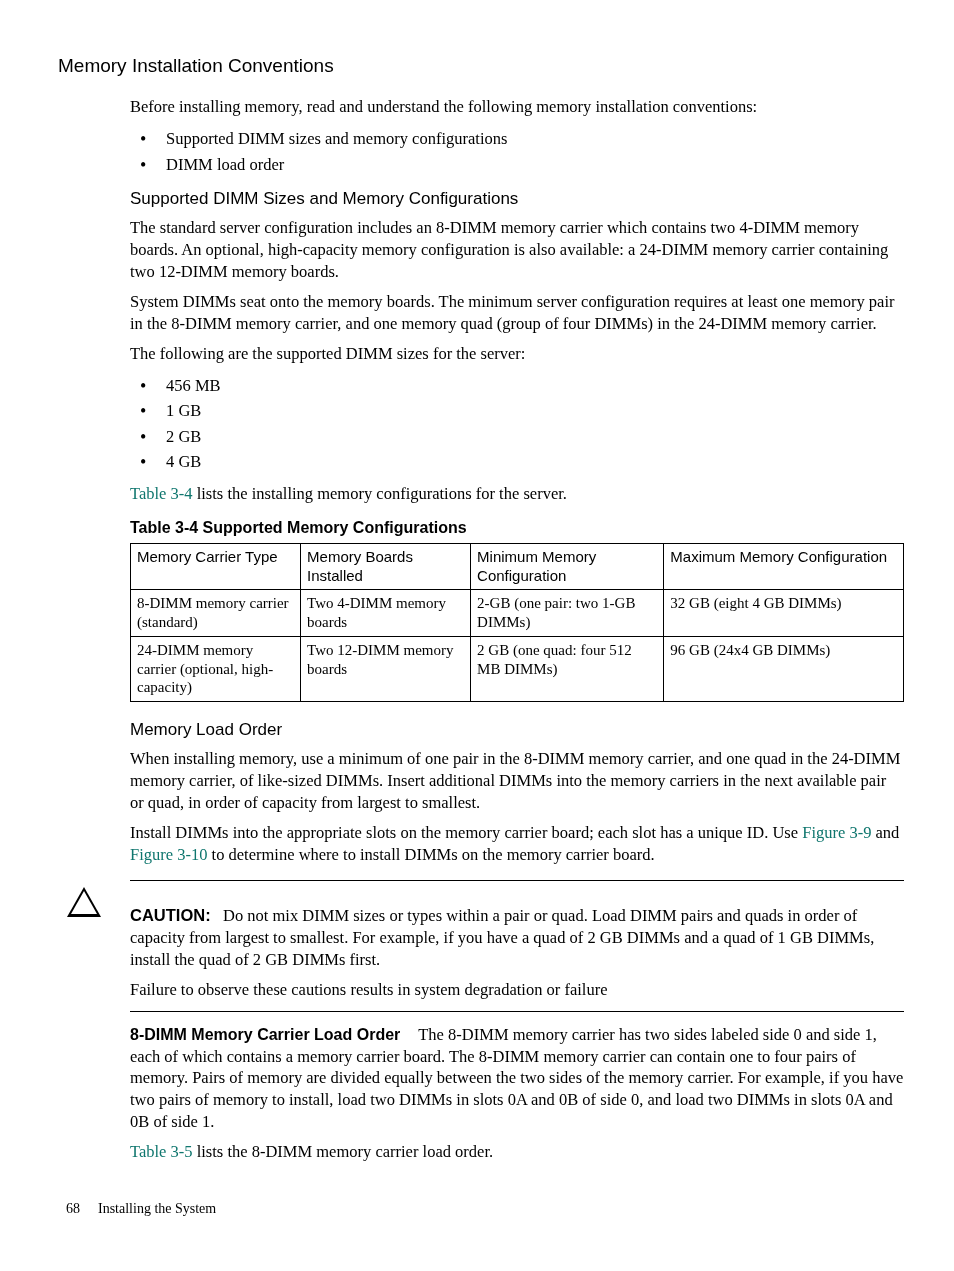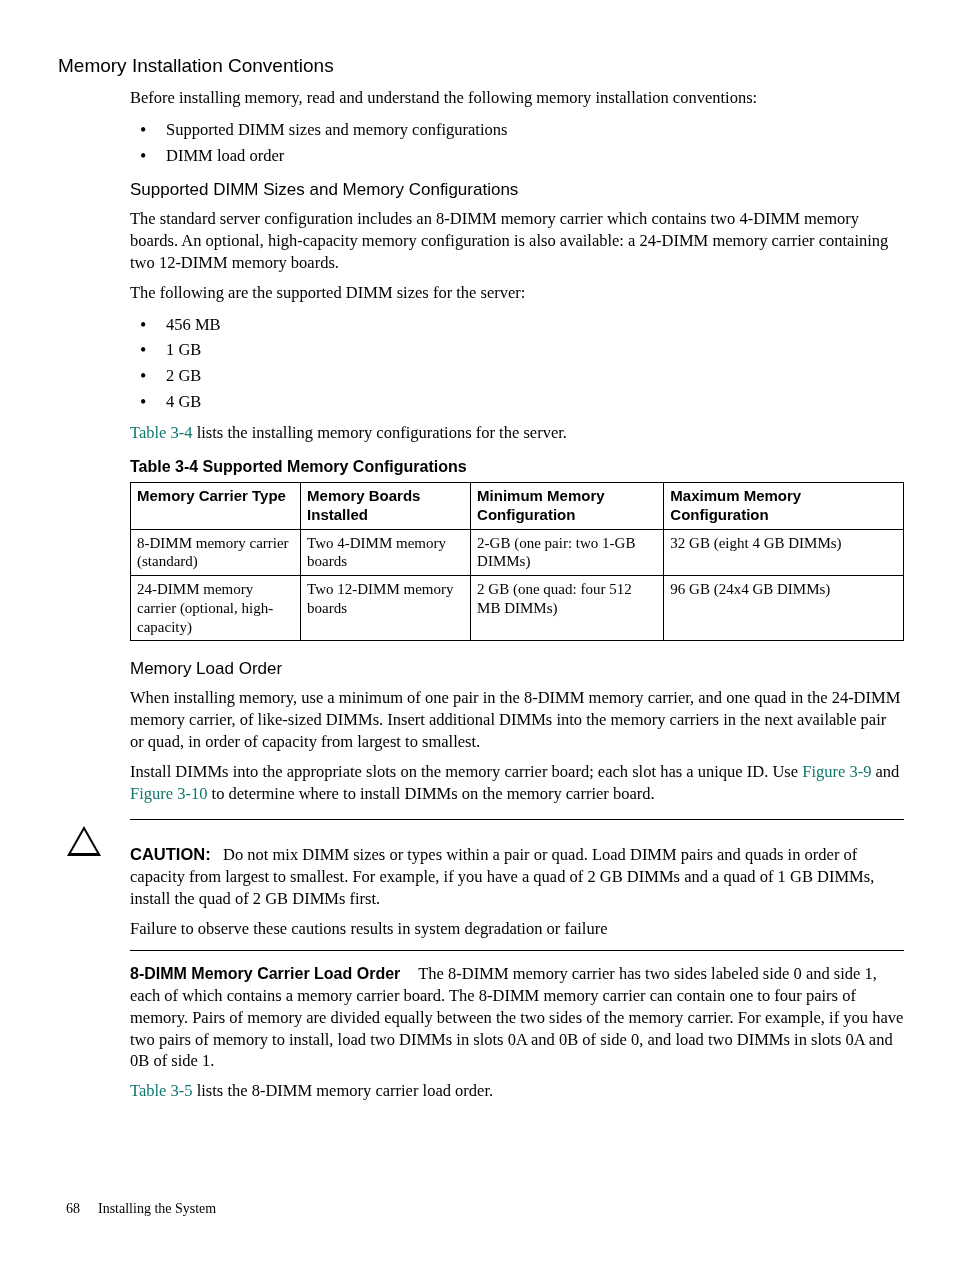--- a/index.html
+++ b/index.html
@@ -9,21 +9,21 @@
     min-height: 1271px;
     font-family: "Palatino Linotype", "Book Antiqua", Palatino, serif;
     color: #000;
     position: relative;
     padding: 55px 50px 50px 50px;
   }
   .sans { font-family: Arial, Helvetica, sans-serif; }
   .h3 {
     font-size: 19px;
     font-weight: 400;
-    margin-bottom: 10px;
+    margin-bottom: 19px;
     margin-left: 8px;
   }
   .h4 {
     font-size: 17px;
     font-weight: 400;
     margin: 12px 0 8px 0;
   }
   .content { padding-left: 80px; }
   p { font-size: 16.5px; line-height: 1.33; margin: 8px 0; }
   ul { list-style: none; margin: 6px 0; }
@@ -54,21 +54,21 @@
   }
   th, td {
     border: 1px solid #000;
     padding: 4px 6px;
     text-align: left;
     vertical-align: top;
     line-height: 1.25;
   }
   th {
     font-family: Arial, Helvetica, sans-serif;
-    font-weight: bold;
+    font-weight: normal;
   }
   .caution-block {
     border-top: 1.5px solid #000;
     border-bottom: 1.5px solid #000;
     margin: 14px 0 12px 0;
     padding: 8px 0 10px 0;
     position: relative;
   }
   .caution-icon {
     position: absolute;
@@ -114,20 +114,21 @@
 <div class="content">
   <p>Before installing memory, read and understand the following memory installation conventions:</p>
   <ul>
     <li>Supported DIMM sizes and memory configurations</li>
     <li>DIMM load order</li>
   </ul>
 
   <div class="h4 sans">Supported DIMM Sizes and Memory Configurations</div>
 
   <p>The standard server configuration includes an 8-DIMM memory carrier which contains two 4-DIMM memory boards. An optional, high-capacity memory configuration is also available: a 24-DIMM memory carrier containing two 12-DIMM memory boards.</p>
+  <p>System DIMMs seat onto the memory boards. The minimum server configuration requires at least one memory pair in the 8-DIMM memory carrier, and one memory quad (group of four DIMMs) in the 24-DIMM memory carrier.</p>
   <p>The following are the supported DIMM sizes for the server:</p>
   <ul>
     <li>456 MB</li>
     <li>1 GB</li>
     <li>2 GB</li>
     <li>4 GB</li>
   </ul>
   <p>
     <span class="link">Table 3-4</span><span> lists the installing memory configurations for the server.</span>
   </p>

